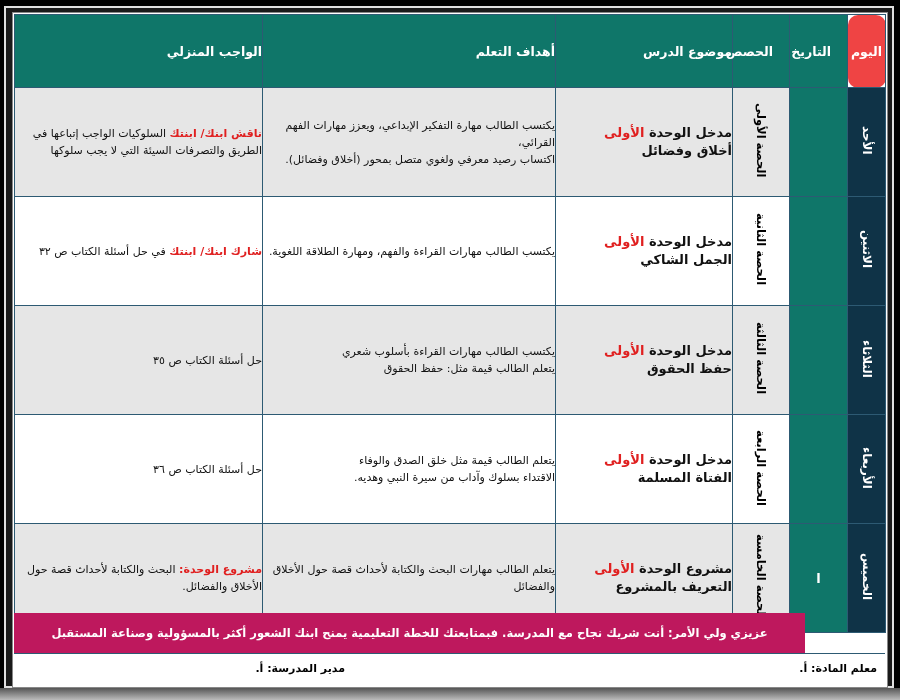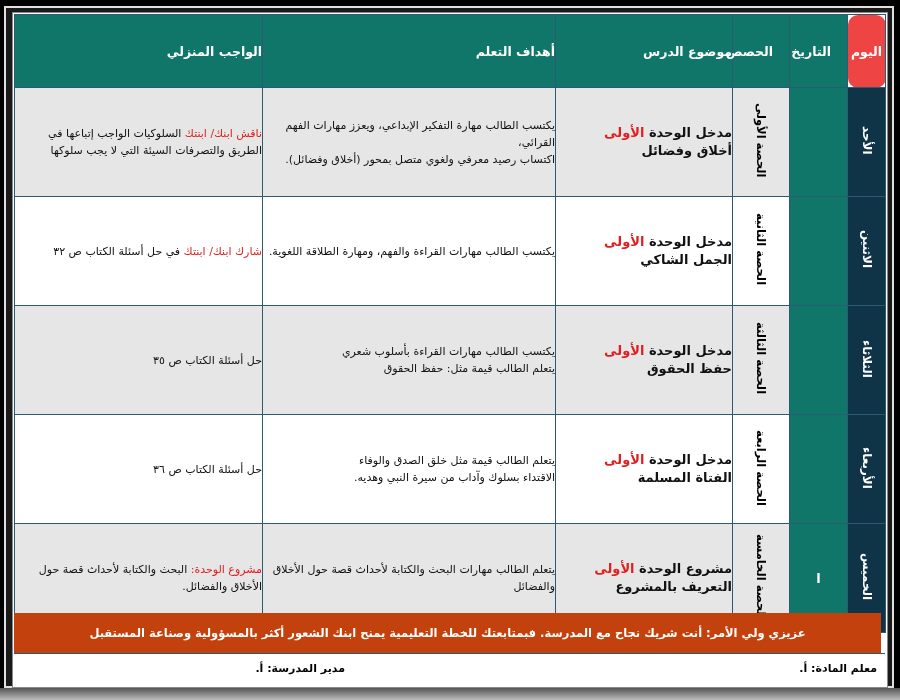--- a/index.html
+++ b/index.html
@@ -46,24 +46,24 @@
     writing-mode:vertical-rl; display:inline-block; white-space:nowrap;
   }
   tr.gray td.cell, tr.gray td.period { background:#e6e6e6; }
   tr.white td.cell, tr.white td.period { background:#fff; }
   tr.row td { height:108px; }
   td.cell {
     font-size:11px; color:#111; text-align:right; vertical-align:middle;
     padding:0 6px; line-height:17px;
   }
   td.topic { font-weight:bold; font-size:13px; line-height:18px; padding-right:10px; }
-  .red { color:#e02020; }
+  .red { color:#e02020;font-weight:bold; }
   .footer-msg {
-    position:absolute; left:14px; top:613px; width:867px; height:40px;
-    background:#c2410c; color:#fff; font-weight:bold; font-size:11.5px;
+    position:absolute; left:14px; top:613px; width:791px; height:40px;
+    background:#be185d; color:#fff; font-weight:bold; font-size:11.5px;
     display:flex; align-items:center; justify-content:center; direction:rtl;
   }
   .signature-row {
     position:absolute; left:14px; top:653px; width:871px; height:30px;
     background:#fff; direction:rtl; font-size:11px; font-weight:bold; color:#000;
     border-top:1px solid #2d5a73;
   }
   .sig-teacher { position:absolute; right:8px; top:8px; }
   .sig-principal { position:absolute; right:540px; top:8px; }
 </style>

